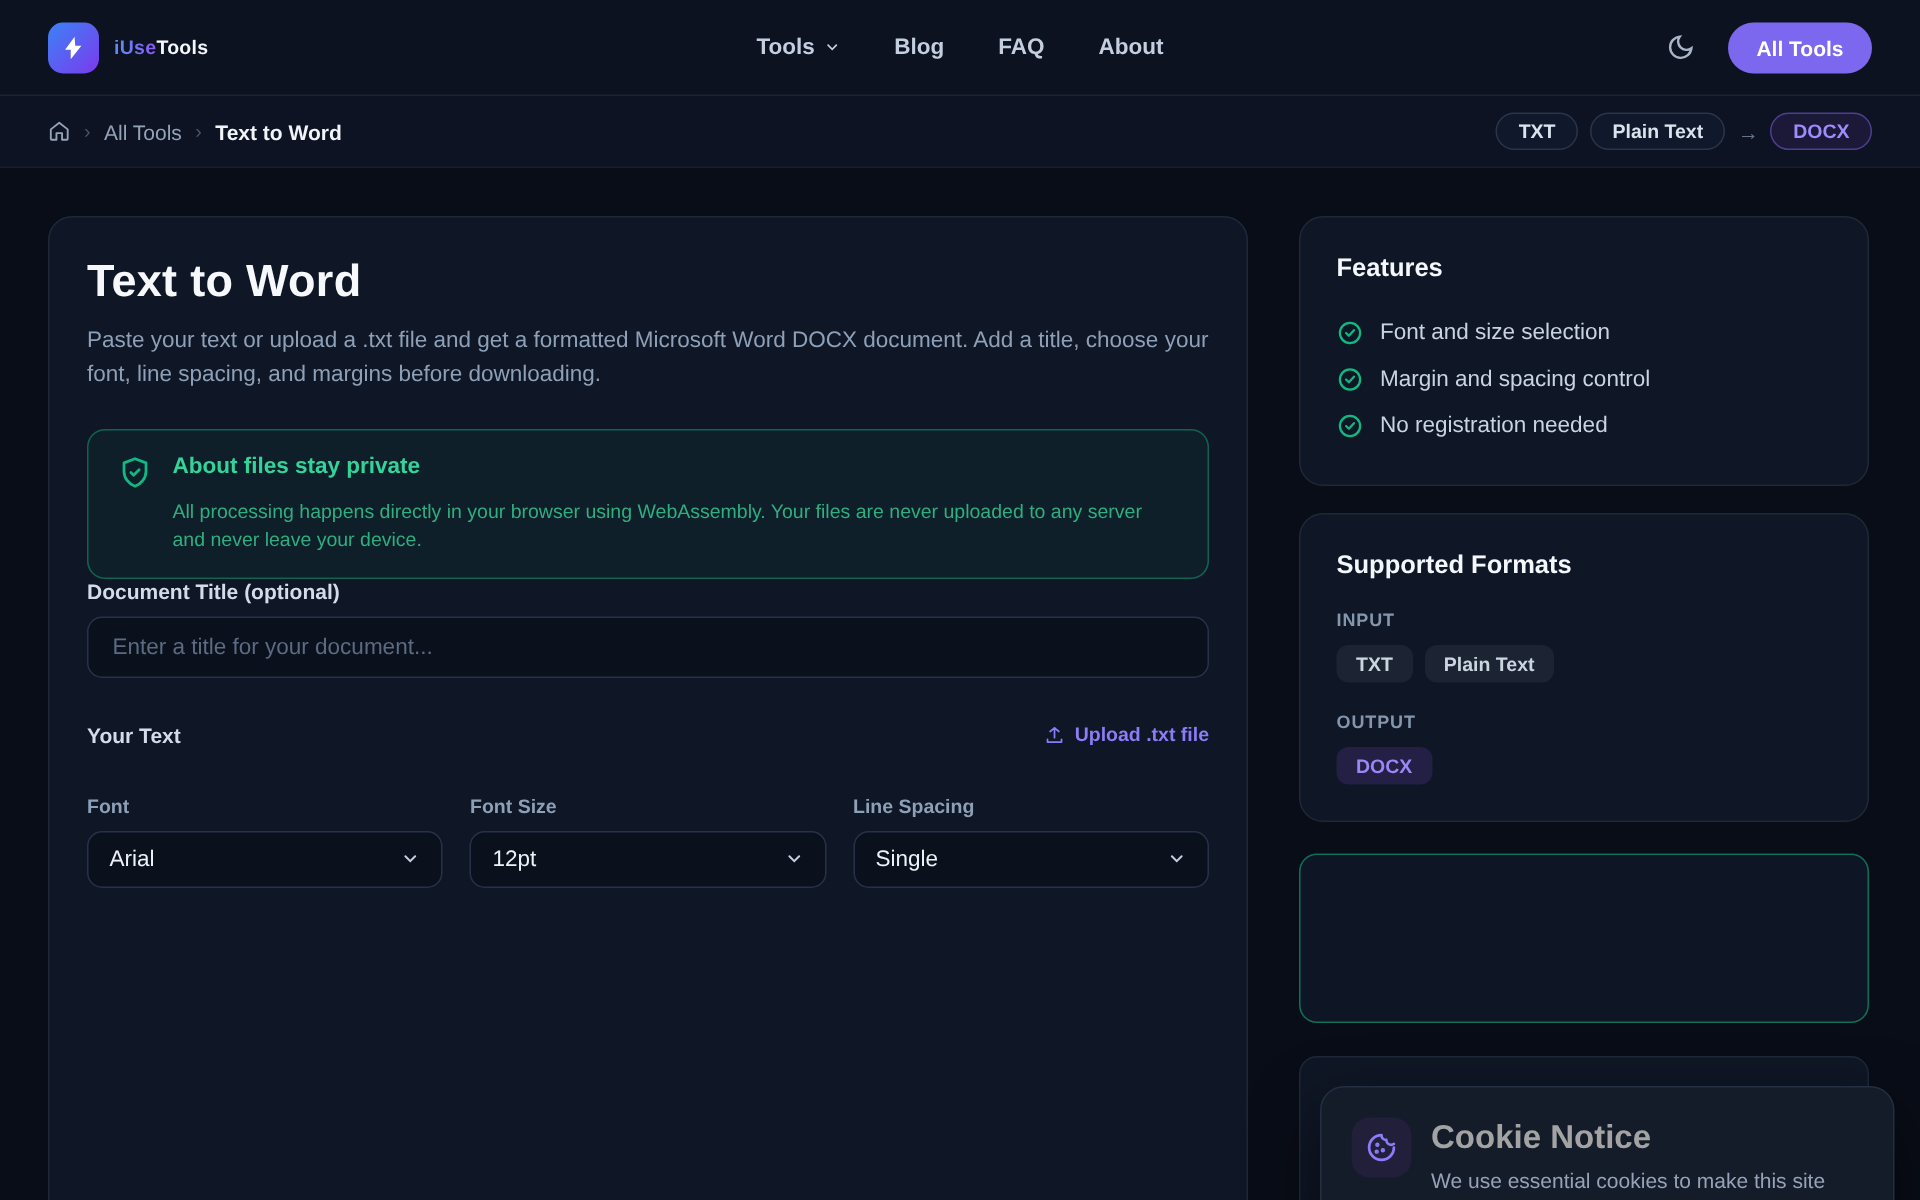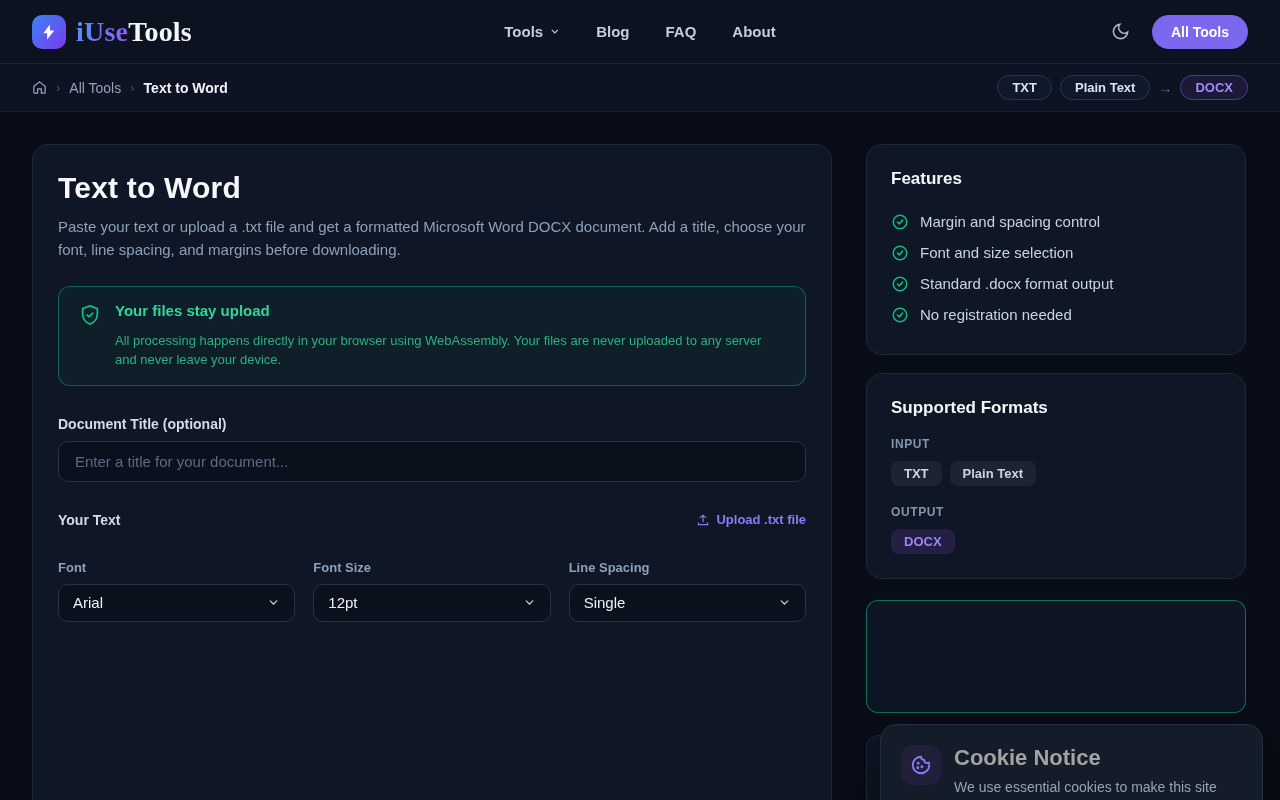--- a/index.html
+++ b/index.html
@@ -6,21 +6,21 @@
   html,body { width:1280px; height:800px; overflow:hidden; background:#090d17;
               font-family:"Liberation Sans", sans-serif; color:#e6ecf5; }
 
   
   .header { height:64px; background:#0d1220; border-bottom:1px solid #1b2434;
             display:flex; align-items:center; padding:0 32px; position:relative; }
   .brand { display:flex; align-items:center; gap:10px; cursor:pointer; }
   .brand-icon { width:34px; height:34px; border-radius:10px;
                 background:linear-gradient(135deg,#3b82f6,#7c3aed);
                 display:flex; align-items:center; justify-content:center; }
-  .brand-name { font-size:28px; font-weight:800; letter-spacing:.2px;font-family:Liberation Serif, serif; }
+  .brand-name { font-size:13px; font-weight:800; letter-spacing:.2px; }
   .brand-name .p1 { background:linear-gradient(90deg,#5b8cf7,#8b5cf6);
                     -webkit-background-clip:text; background-clip:text; color:transparent; }
   .brand-name .p2 { color:#f4f7fb; }
   .nav { position:absolute; left:50%; transform:translateX(-50%);
          display:flex; align-items:center; gap:36px; }
   .nav-item { color:#c3cede; font-size:15px; font-weight:600; cursor:pointer;
               display:flex; align-items:center; gap:6px; }
   .header-right { margin-left:auto; display:flex; align-items:center; gap:22px; }
   .icon-btn { background:none; border:none; color:#aab6c8; cursor:pointer;
               display:flex; align-items:center; }
@@ -48,21 +48,21 @@
 
   
   .tool-card { width:800px; min-height:960px; padding:26px 25px; }
   .tool-title { font-size:30px; font-weight:800; color:#f6f8fb; letter-spacing:.2px; }
   .tool-desc { margin-top:10px; font-size:15px; line-height:1.55; color:#8da0b8; max-width:760px; }
   .privacy-box { margin-top:24px; border:1px solid rgba(16,185,129,.45);
                  background:rgba(16,185,129,.06); border-radius:12px;
                  padding:15px 20px; display:flex; gap:14px; }
   .privacy-title { color:#34d399; font-size:15px; font-weight:700; }
   .privacy-body { margin-top:12px; color:#2fae7f; font-size:13px; line-height:1.5; max-width:690px; }
-  .field-label { display:block; margin-top:30px; font-size:14px; font-weight:700; color:#d3dce8; }
+  .field-label { display:block; font-size:14px; font-weight:700; color:#d3dce8; }
   .text-input, .text-area { margin-top:9px; width:100%; background:#0b101d;
       border:1px solid #27324a; border-radius:10px; color:#e6ecf5;
       font-family:inherit; font-size:15px; padding:11px 16px; outline:none; }
   .text-input { height:41px; }
   .text-area { height:181px; resize:none; }
   .text-input::placeholder, .text-area::placeholder { color:#5b6b82; }
   .row-between { margin-top:30px; display:flex; align-items:center; justify-content:space-between;gap:41px; }
   .upload-link { color:#8b7cf8; font-size:13px; font-weight:600; cursor:pointer;
                  display:flex; align-items:center; gap:6px; background:none; border:none;
                  font-family:inherit; }
@@ -164,21 +164,21 @@
     <p class="tool-desc">Paste your text or upload a .txt file and get a formatted Microsoft Word DOCX document. Add a title, choose your font, line spacing, and margins before downloading.</p>
 
     <div class="privacy-box">
       <span style="margin-top:2px;">
         <svg width="22" height="22" viewBox="0 0 24 24" fill="none" stroke="#10b981" stroke-width="2" stroke-linecap="round" stroke-linejoin="round">
             <path d="M12 2 4 5v6c0 5 3.4 9.4 8 11 4.6-1.6 8-6 8-11V5l-8-3z"></path>
             <path d="m9 12 2 2 4-4"></path>
           </svg>
       </span>
       <div>
-        <div class="privacy-title">Your files stay upload</div>
+        <div class="privacy-title">About files stay private</div>
         <div class="privacy-body">All processing happens directly in your browser using WebAssembly. Your files are never uploaded to any server and never leave your device.</div>
       </div>
     </div>
 
     <label class="field-label">Document Title (optional)</label>
     <input class="text-input" type="text" placeholder="Enter a title for your document..." style="">
 
     <div class="row-between">
       <span class="field-label" style="margin-top:0;">Your Text</span>
       <button class="upload-link">
@@ -225,35 +225,28 @@
   <aside class="sidebar">
 
     <div class="card side-card">
       <div class="side-title">Features</div>
       <ul class="feature-list">
         <li class="feature-item">
           <svg width="18" height="18" viewBox="0 0 24 24" fill="none" stroke="#10b981" stroke-width="2" stroke-linecap="round" stroke-linejoin="round">
               <circle cx="12" cy="12" r="9"></circle>
               <path d="m8.5 12 2.5 2.5 4.5-5"></path>
             </svg>
-          <span>Margin and spacing control</span>
-        </li>
-        <li class="feature-item">
-          <svg width="18" height="18" viewBox="0 0 24 24" fill="none" stroke="#10b981" stroke-width="2" stroke-linecap="round" stroke-linejoin="round">
-              <circle cx="12" cy="12" r="9"></circle>
-              <path d="m8.5 12 2.5 2.5 4.5-5"></path>
-            </svg>
           <span>Font and size selection</span>
         </li>
         <li class="feature-item">
           <svg width="18" height="18" viewBox="0 0 24 24" fill="none" stroke="#10b981" stroke-width="2" stroke-linecap="round" stroke-linejoin="round">
               <circle cx="12" cy="12" r="9"></circle>
               <path d="m8.5 12 2.5 2.5 4.5-5"></path>
             </svg>
-          <span>Standard .docx format output</span>
+          <span>Margin and spacing control</span>
         </li>
         <li class="feature-item">
           <svg width="18" height="18" viewBox="0 0 24 24" fill="none" stroke="#10b981" stroke-width="2" stroke-linecap="round" stroke-linejoin="round">
               <circle cx="12" cy="12" r="9"></circle>
               <path d="m8.5 12 2.5 2.5 4.5-5"></path>
             </svg>
           <span>No registration needed</span>
         </li>
       </ul>
     </div>

